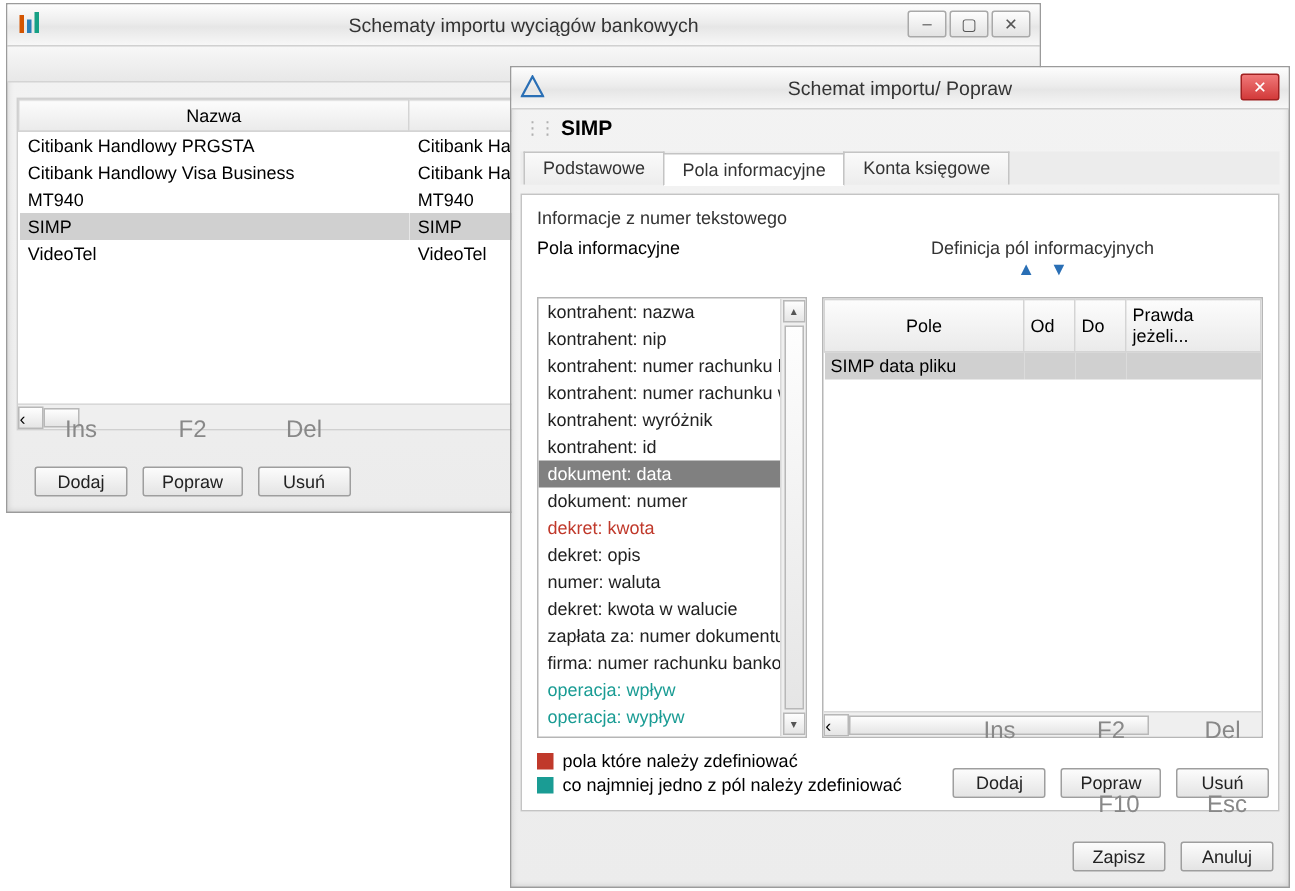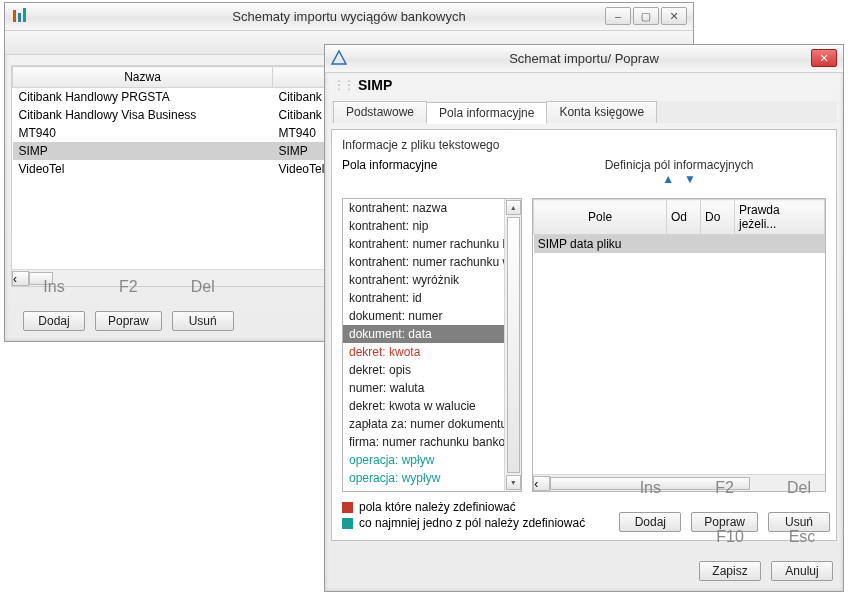--- a/index.html
+++ b/index.html
@@ -201,21 +201,21 @@
       <span class="hint">F2</span>
       <button class="win">Popraw</button>
     </div>
     <div class="btnstack">
       <span class="hint">Del</span>
       <button class="win">Usuń</button>
     </div>
   </div>
 </div>
 
-<div id="win2" class="window" style="left:324px; top:44px; width:520px; height:548px;">
+<div id="win2" class="window" style="left:340px; top:44px; width:520px; height:548px;">
   <div class="titlebar">
     <span class="icon" style="color:#2a6fb5;">
       <svg viewBox="0 0 16 16">
           <polygon points="8,1 15,14 1,14" fill="none" stroke="#2a6fb5" stroke-width="1.5"></polygon>
         </svg>
     </span>
     <span class="title">Schemat importu/ Popraw</span>
     <div class="win-controls">
       <div class="win-btn red">✕</div>
     </div>
@@ -226,21 +226,21 @@
     <span class="scheme-name">SIMP</span>
   </div>
 
   <div class="tabs" style="margin:0 6px;">
     <div class="tab">Podstawowe</div>
     <div class="tab active">Pola informacyjne</div>
     <div class="tab">Konta księgowe</div>
   </div>
 
   <div class="tabpage">
-    <div class="group-title">Informacje z pliku tekstowego</div>
+    <div class="group-title">Informacje z numer tekstowego</div>
 
     <div style="display:flex; gap:10px;">
       <div style="flex:1 1 38%;" class="list-col-head">Pola informacyjne</div>
       <div style="flex:1 1 62%;" class="defhead">
         <span class="title2">Definicja pól informacyjnych</span>
         <span class="updown">
           <span>▲</span>
           <span>▼</span>
         </span>
       </div>
@@ -248,22 +248,22 @@
 
     <div class="twocol" style="margin-top:4px;">
       <div class="listbox">
         <div class="inner" id="w2-list">
             <div class="li">kontrahent: nazwa</div>
             <div class="li">kontrahent: nip</div>
             <div class="li">kontrahent: numer rachunku bankow</div>
             <div class="li">kontrahent: numer rachunku wirtualne</div>
             <div class="li">kontrahent: wyróżnik</div>
             <div class="li">kontrahent: id</div>
+            <div class="li sel">dokument: data</div>
             <div class="li">dokument: numer</div>
-            <div class="li sel">dokument: data</div>
             <div class="li red">dekret: kwota</div>
             <div class="li">dekret: opis</div>
             <div class="li">numer: waluta</div>
             <div class="li">dekret: kwota w walucie</div>
             <div class="li">zapłata za: numer dokumentu</div>
             <div class="li">firma: numer rachunku bankowego</div>
             <div class="li teal">operacja: wpływ</div>
             <div class="li teal">operacja: wypływ</div>
           </div>
         <div class="vscroll">

